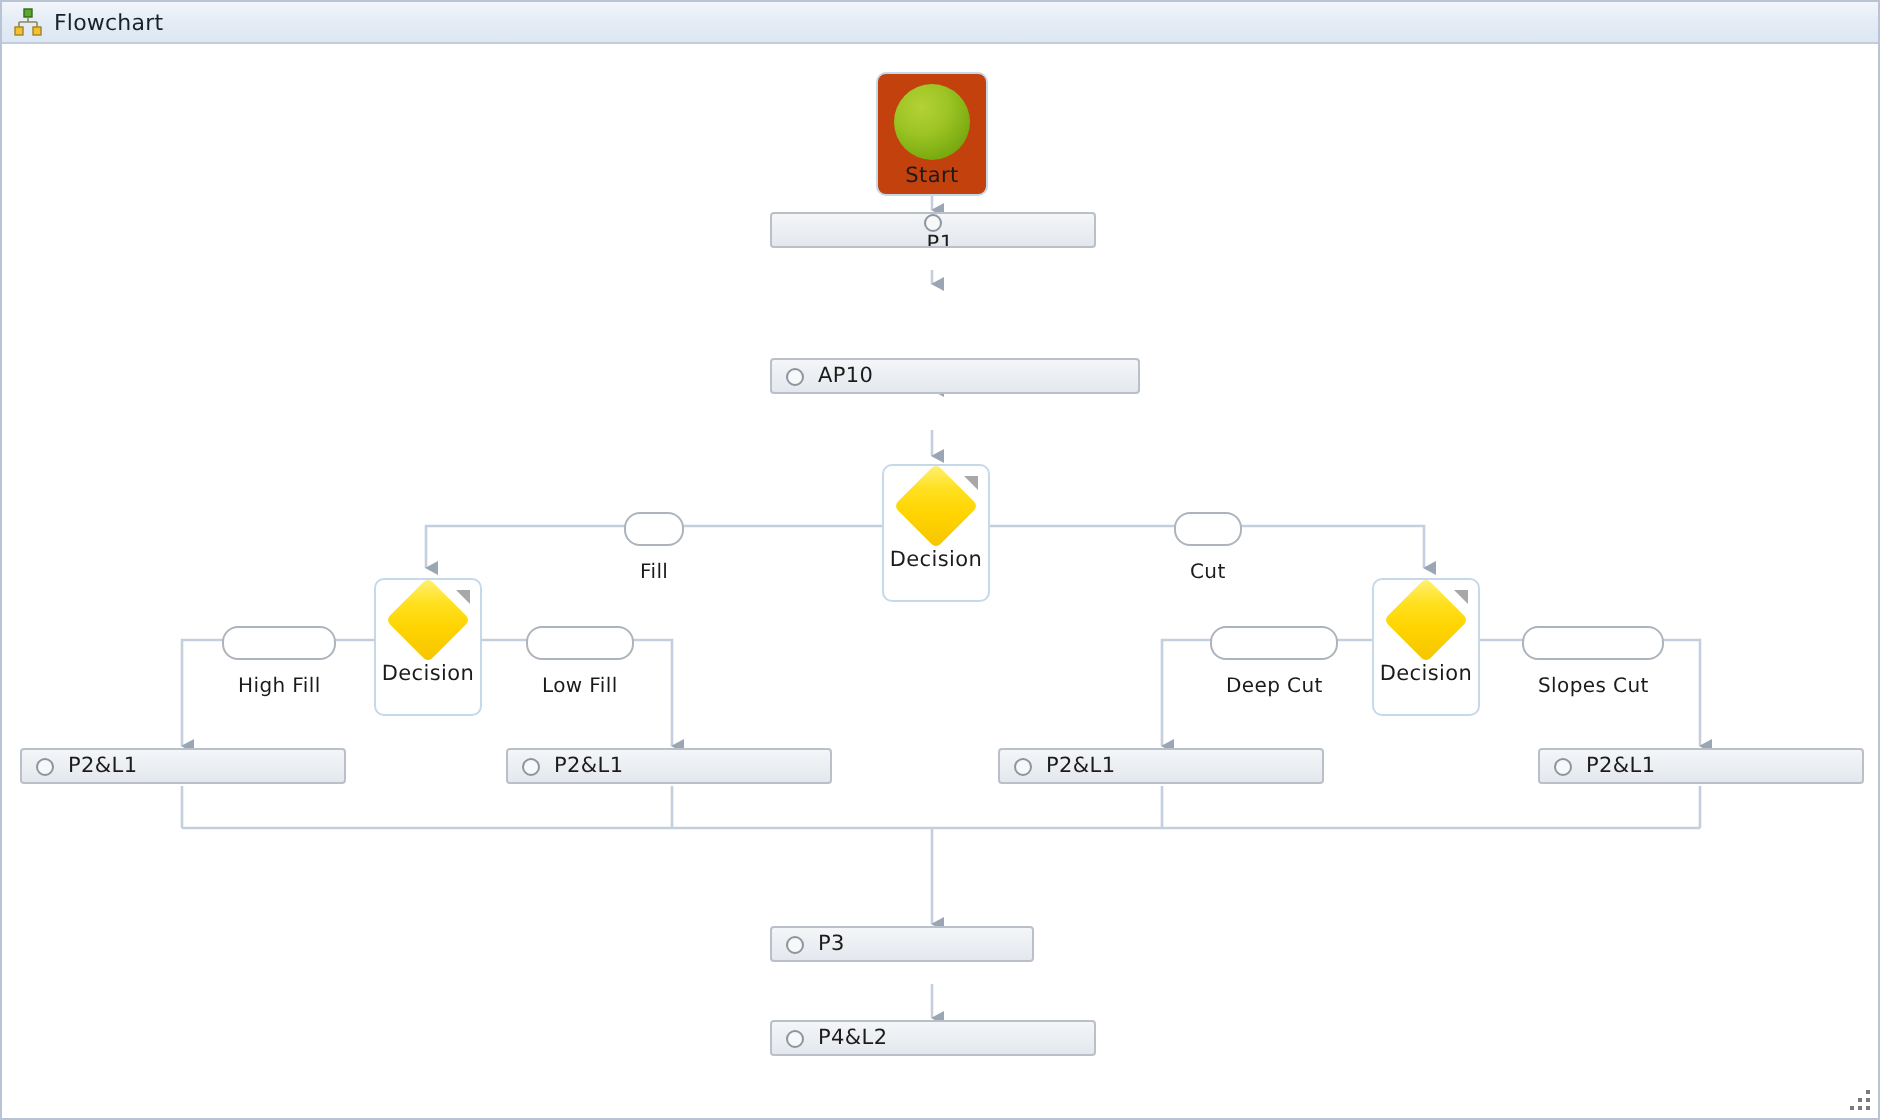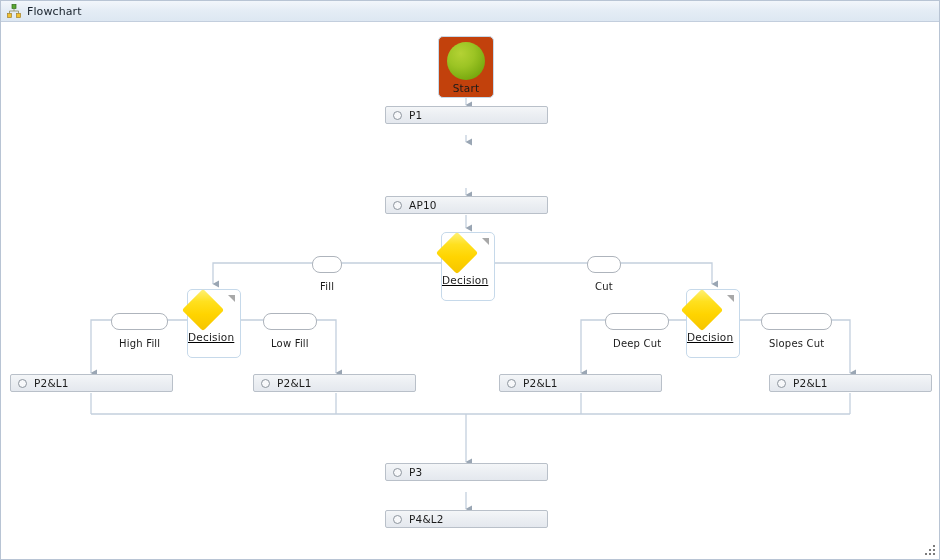--- a/index.html
+++ b/index.html
@@ -116,25 +116,24 @@
   }
 
   
   .decbox {
     width: 52px; height: 62px;
     background: #ffffff;
     border: 1px solid #c6d9ea;
     border-radius: 5px;
     display: flex;
     flex-direction: column;
-    align-items: flex-start;
+    align-items: center;
     justify-content: flex-start;
     padding-top: 5px;
     position: absolute;
-    text-decoration: underline;
   }
   .decbox .diamond {
     width: 30px; height: 30px;
     transform: rotate(45deg);
     border-radius: 3px;
     background: linear-gradient(135deg, #fff27a 0%, #ffe01f 30%, #ffd400 60%, #f5c400 100%);
   }
   .decbox .lbl {
     font-size: 10.5px;
     color: #1b1b1b;
@@ -273,27 +272,27 @@
 
         <path d="M465,470 V487" marker-end="url(#ah)"></path>
       </g>
     </svg>
 
     <div class="node startbox" style="left:437px; top:14px;">
       <div class="circle"></div>
       <div class="lbl">Start</div>
     </div>
 
-    <div class="node bar" style="left:384px; top:84px; width:163px;">
+    <div class="node bar" style="left:384px; top:84px; width:163px;flex-direction:column;">
       <div class="dot"></div>
       <div class="lbl">P1</div>
     </div>
 
 
-    <div class="node bar" style="left:384px; top:174px; width:163px;">
+    <div class="node bar" style="left:384px; top:157px; width:185px;">
       <div class="dot"></div>
       <div class="lbl">AP10</div>
     </div>
 
     <div class="decbox" style="left:440px; top:210px;">
       <div class="corner"></div>
       <div class="diamond"></div>
       <div class="lbl">Decision</div>
     </div>
 
@@ -338,21 +337,21 @@
     </div>
     <div class="node bar" style="left:498px; top:352px; width:163px;">
       <div class="dot"></div>
       <div class="lbl">P2&amp;L1</div>
     </div>
     <div class="node bar" style="left:768px; top:352px; width:163px;">
       <div class="dot"></div>
       <div class="lbl">P2&amp;L1</div>
     </div>
 
-    <div class="node bar" style="left:384px; top:441px; width:163px;">
+    <div class="node bar" style="left:384px; top:441px; width:132px;">
       <div class="dot"></div>
       <div class="lbl">P3</div>
     </div>
 
     <div class="node bar" style="left:384px; top:488px; width:163px;">
       <div class="dot"></div>
       <div class="lbl">P4&amp;L2</div>
     </div>
 
   </div>

